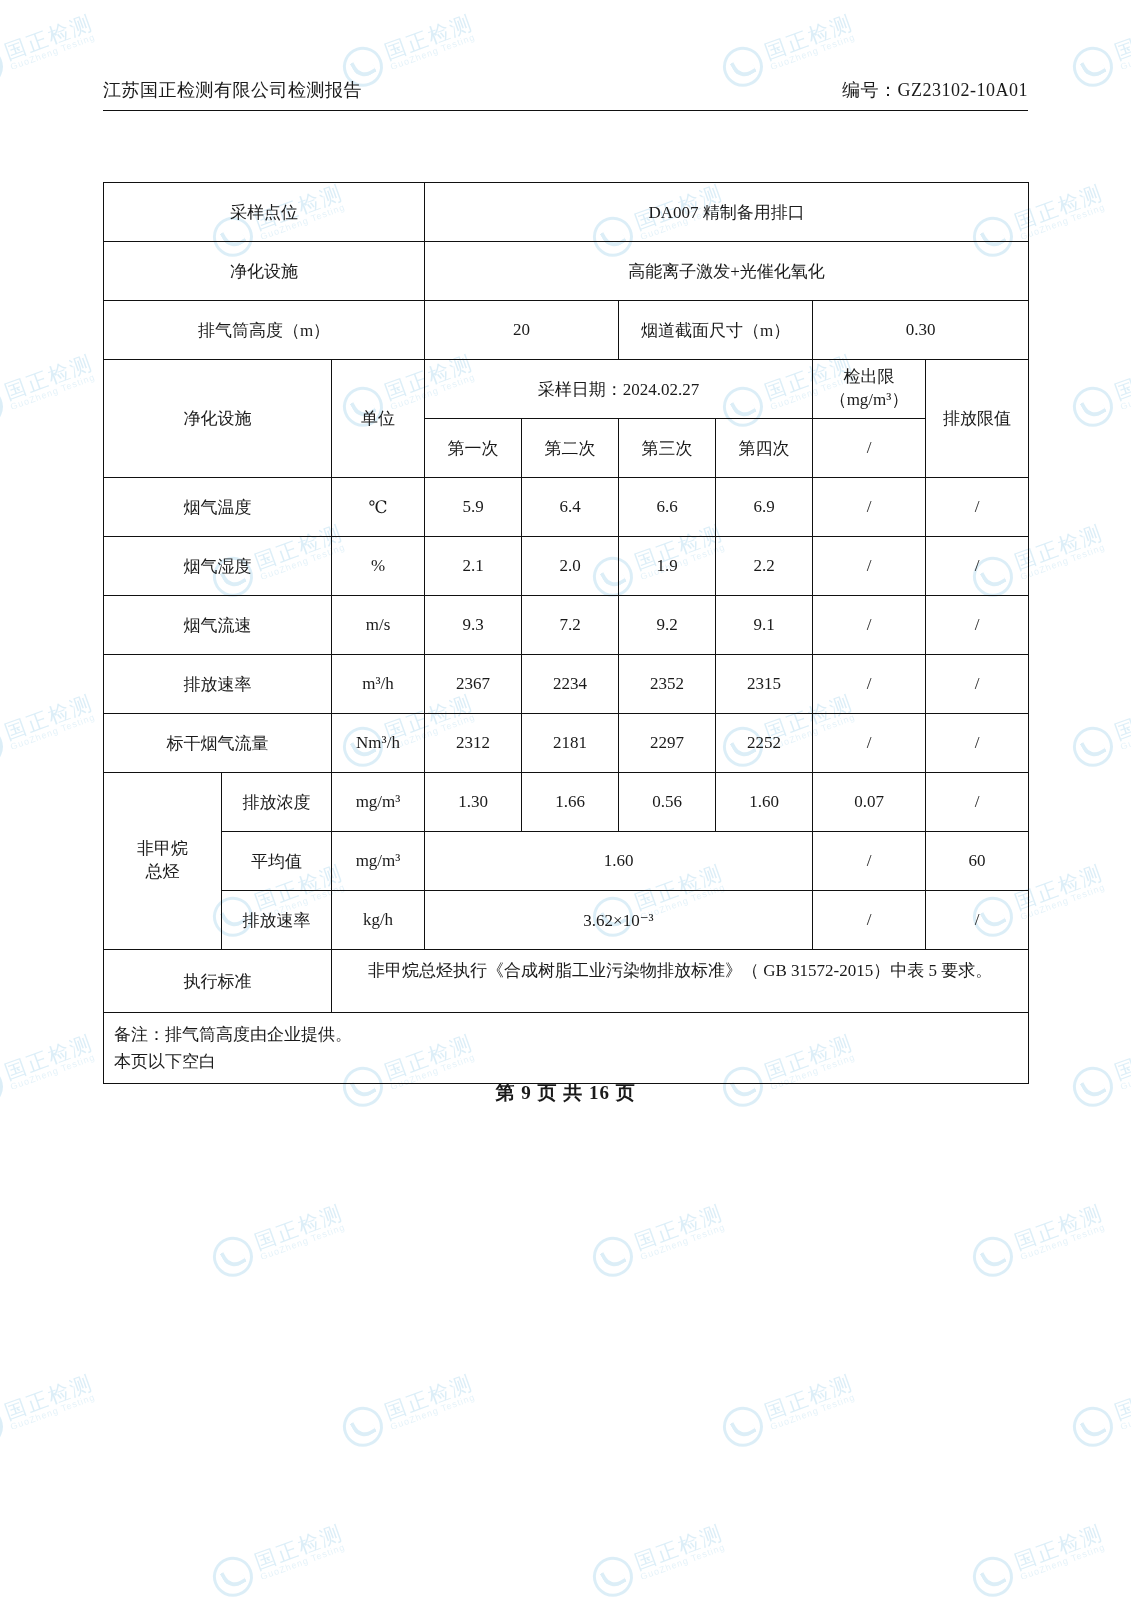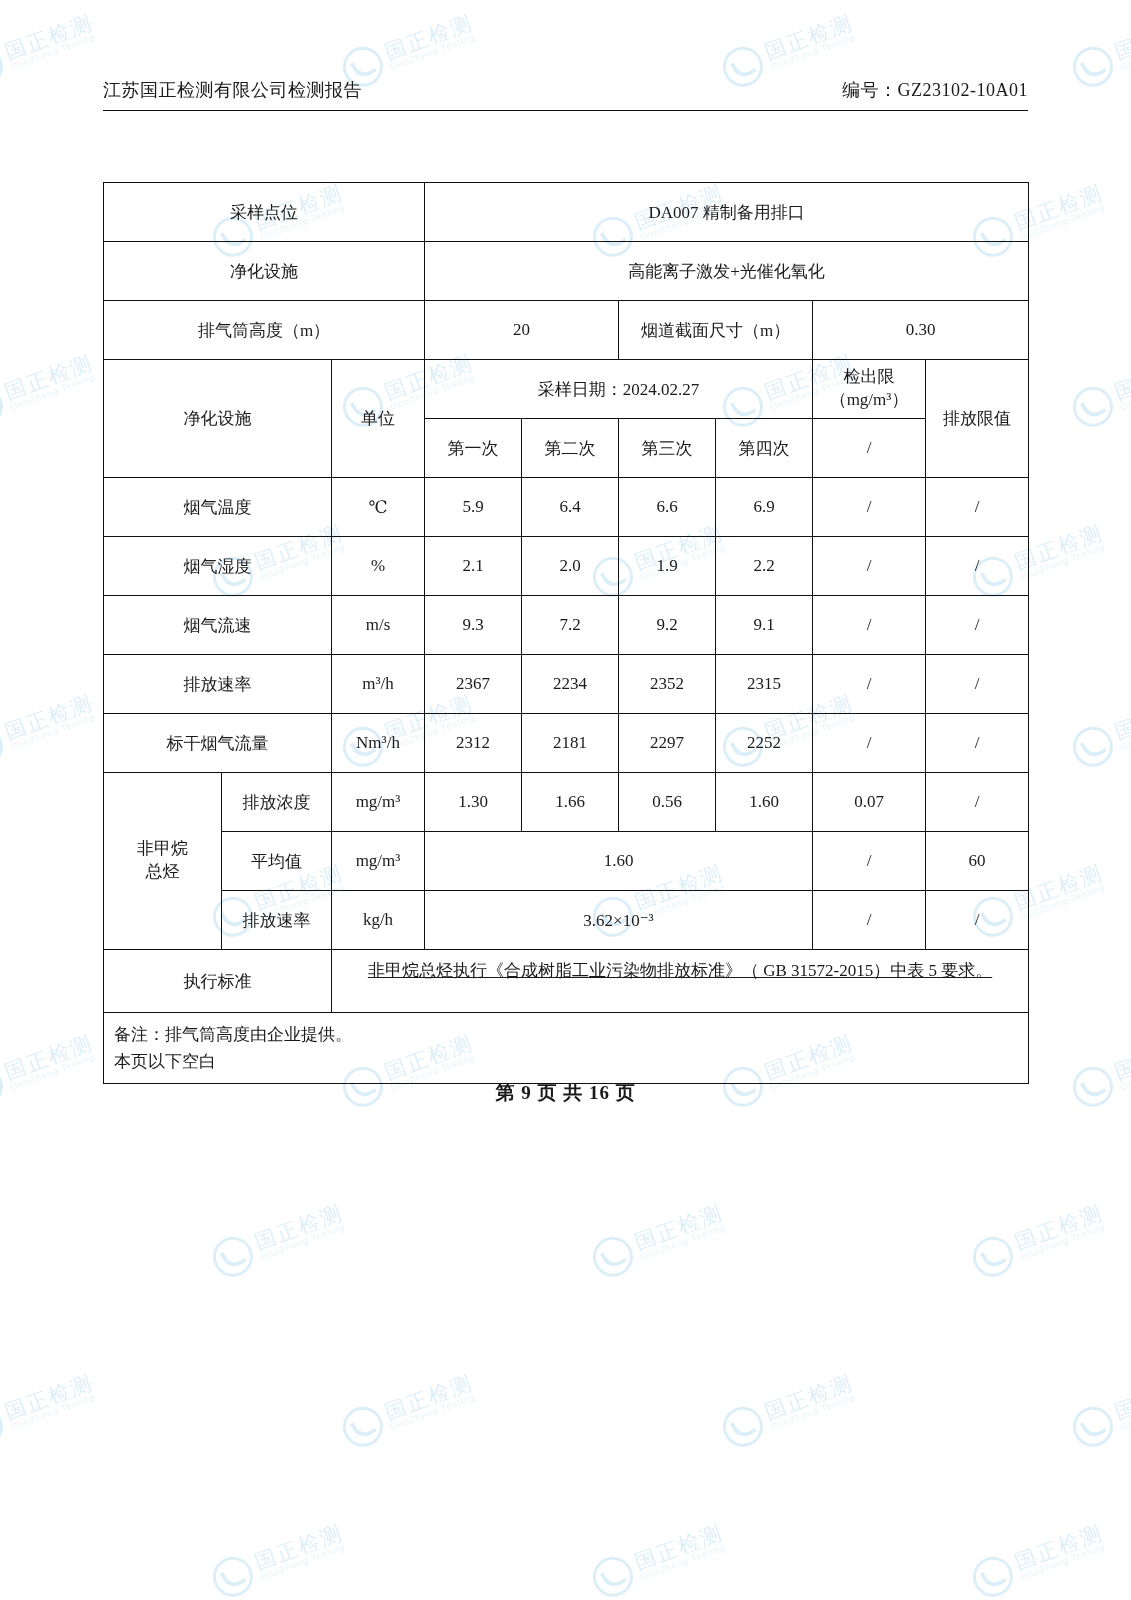--- a/index.html
+++ b/index.html
@@ -126,21 +126,20 @@
     height: 46px;
     background: transparent;
   }
   td.left { text-align: left; padding-left: 12px; }
   .note-cell {
     height: 86px;
     vertical-align: top !important;
     text-align: left;
     padding: 8px 10px !important;
     line-height: 1.55;
-    text-decoration: underline;
   }
   .blank-cell {
     height: 470px;
     vertical-align: top !important;
     text-align: left !important;
     padding: 8px 10px !important;
     line-height: 1.6;
   }
   .footer {
     position: absolute;

